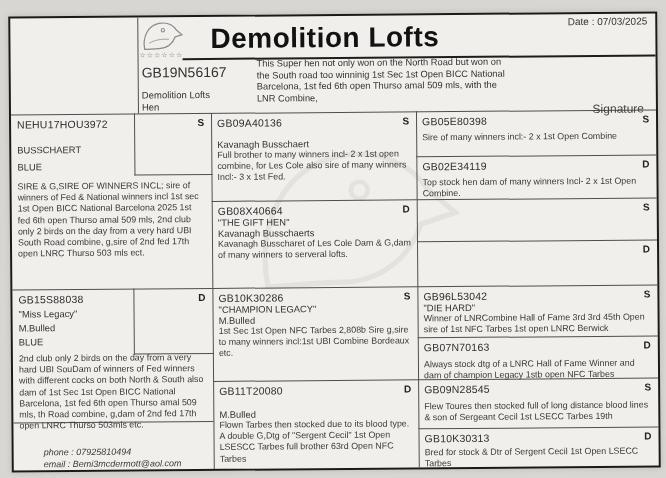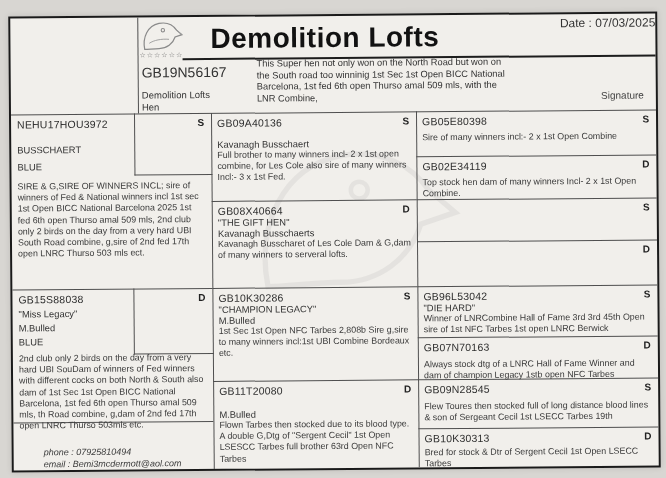--- a/index.html
+++ b/index.html
@@ -30,22 +30,22 @@
   .h-c3b{left:405px;top:184px;width:240px;}
   .h-c3c{left:405px;top:226px;width:240px;}
   .h-c3d{left:405px;top:271px;width:240px;}
   .h-c3e{left:405px;top:322px;width:240px;}
   .h-c3f{left:405px;top:364px;width:240px;}
   .h-c3g{left:405px;top:413px;width:240px;}
 
   .title{position:absolute;left:200px;top:6px;font-size:28px;font-weight:bold;
          color:#121212;letter-spacing:0.5px;white-space:nowrap;}
   .title-rule{position:absolute;left:172px;top:41px;width:473px;height:2px;background:#1d1d1d;}
-  .date{position:absolute;right:0;top:2px;font-size:12px;color:#333;}
-  .signature{position:absolute;right:12px;top:76px;font-size:10px;color:#444;}
+  .date{position:absolute;right:8px;top:2px;font-size:10px;color:#333;}
+  .signature{position:absolute;right:12px;top:88px;font-size:12px;color:#444;}
   .logo{position:absolute;left:128px;top:3px;}
   .stars{position:absolute;left:129px;top:34px;font-size:7px;color:#6f6f6f;letter-spacing:1px;}
   .subj-ring{position:absolute;left:131px;top:47px;font-size:14px;color:#333;}
   .subj-loft{position:absolute;left:131px;top:72px;font-size:9.5px;color:#333;}
   .subj-sex{position:absolute;left:131px;top:84px;font-size:9.5px;color:#333;}
   .subj-desc{position:absolute;left:246px;top:42px;width:256px;font-size:9.3px;
              line-height:1.25;color:#333;}
 
   .box{position:absolute;box-sizing:border-box;padding:4px 6px;}
   .box .ring{font-size:10.5px;color:#2e2e2e;letter-spacing:0.2px;}

